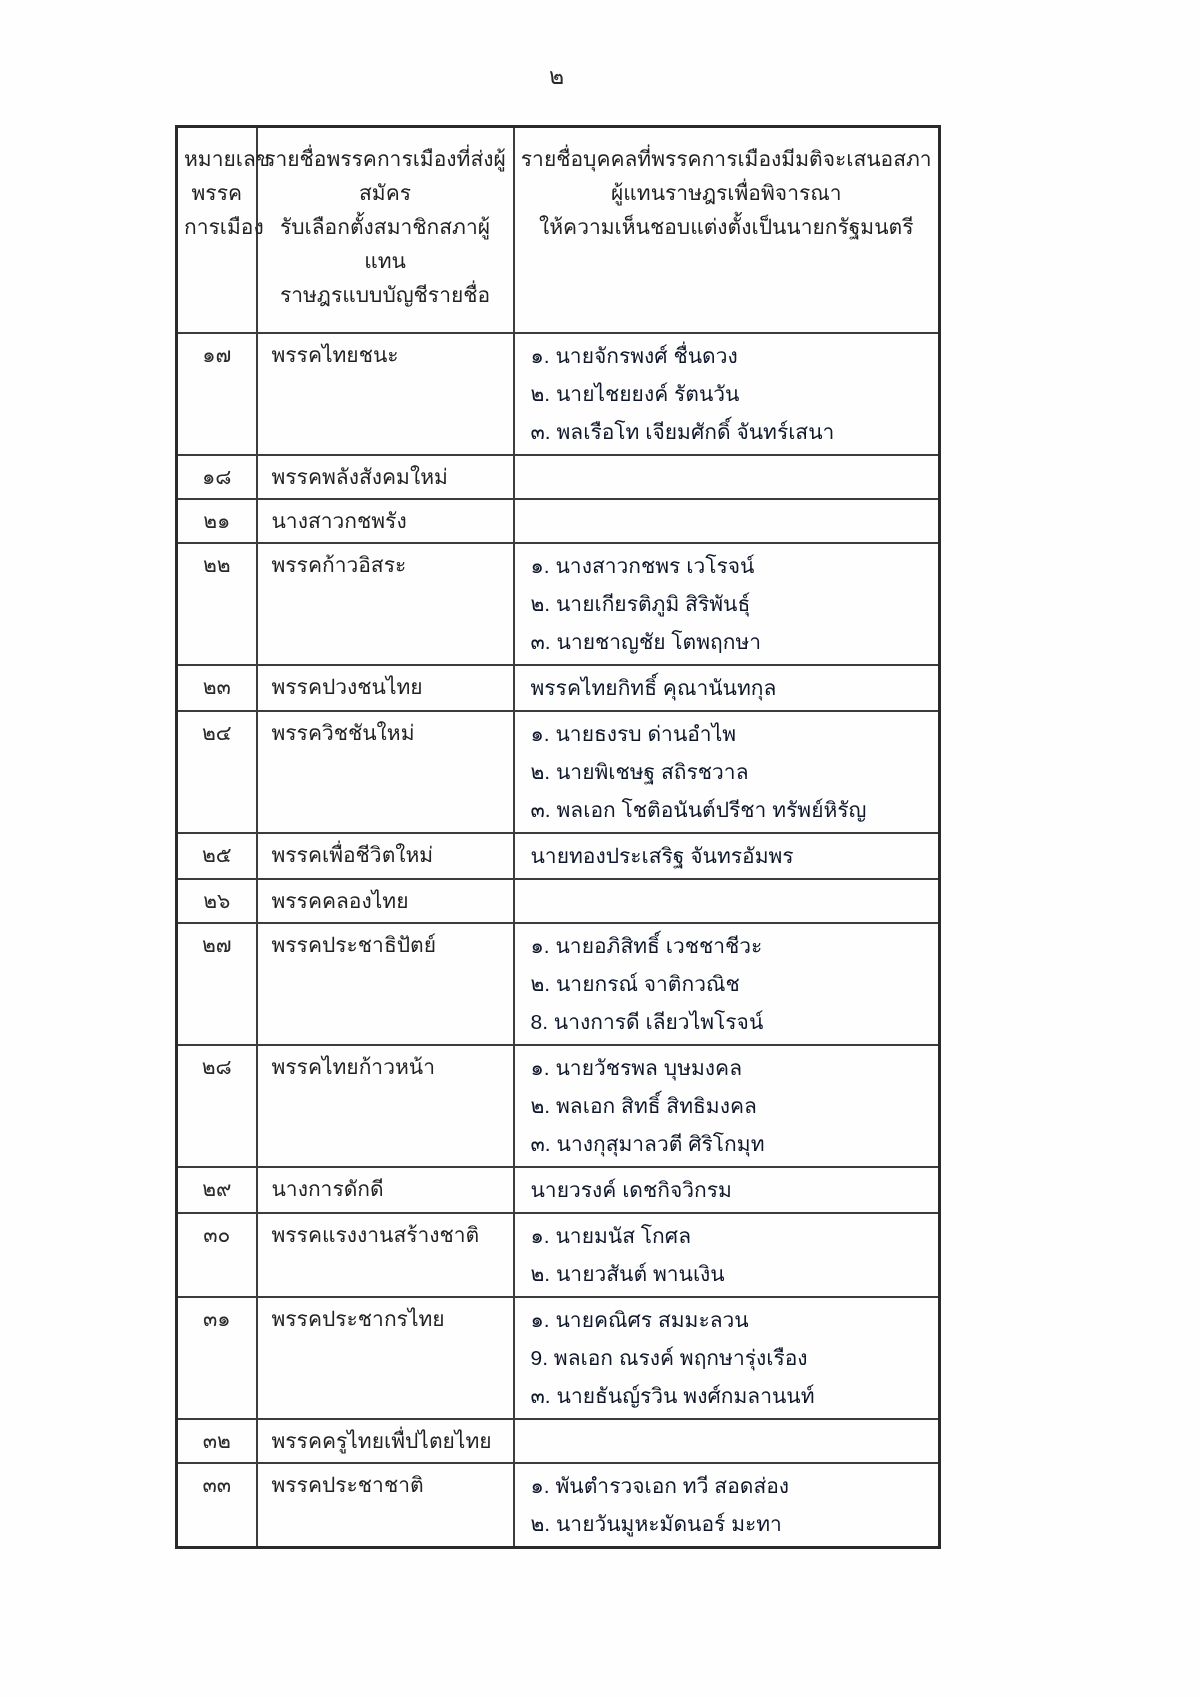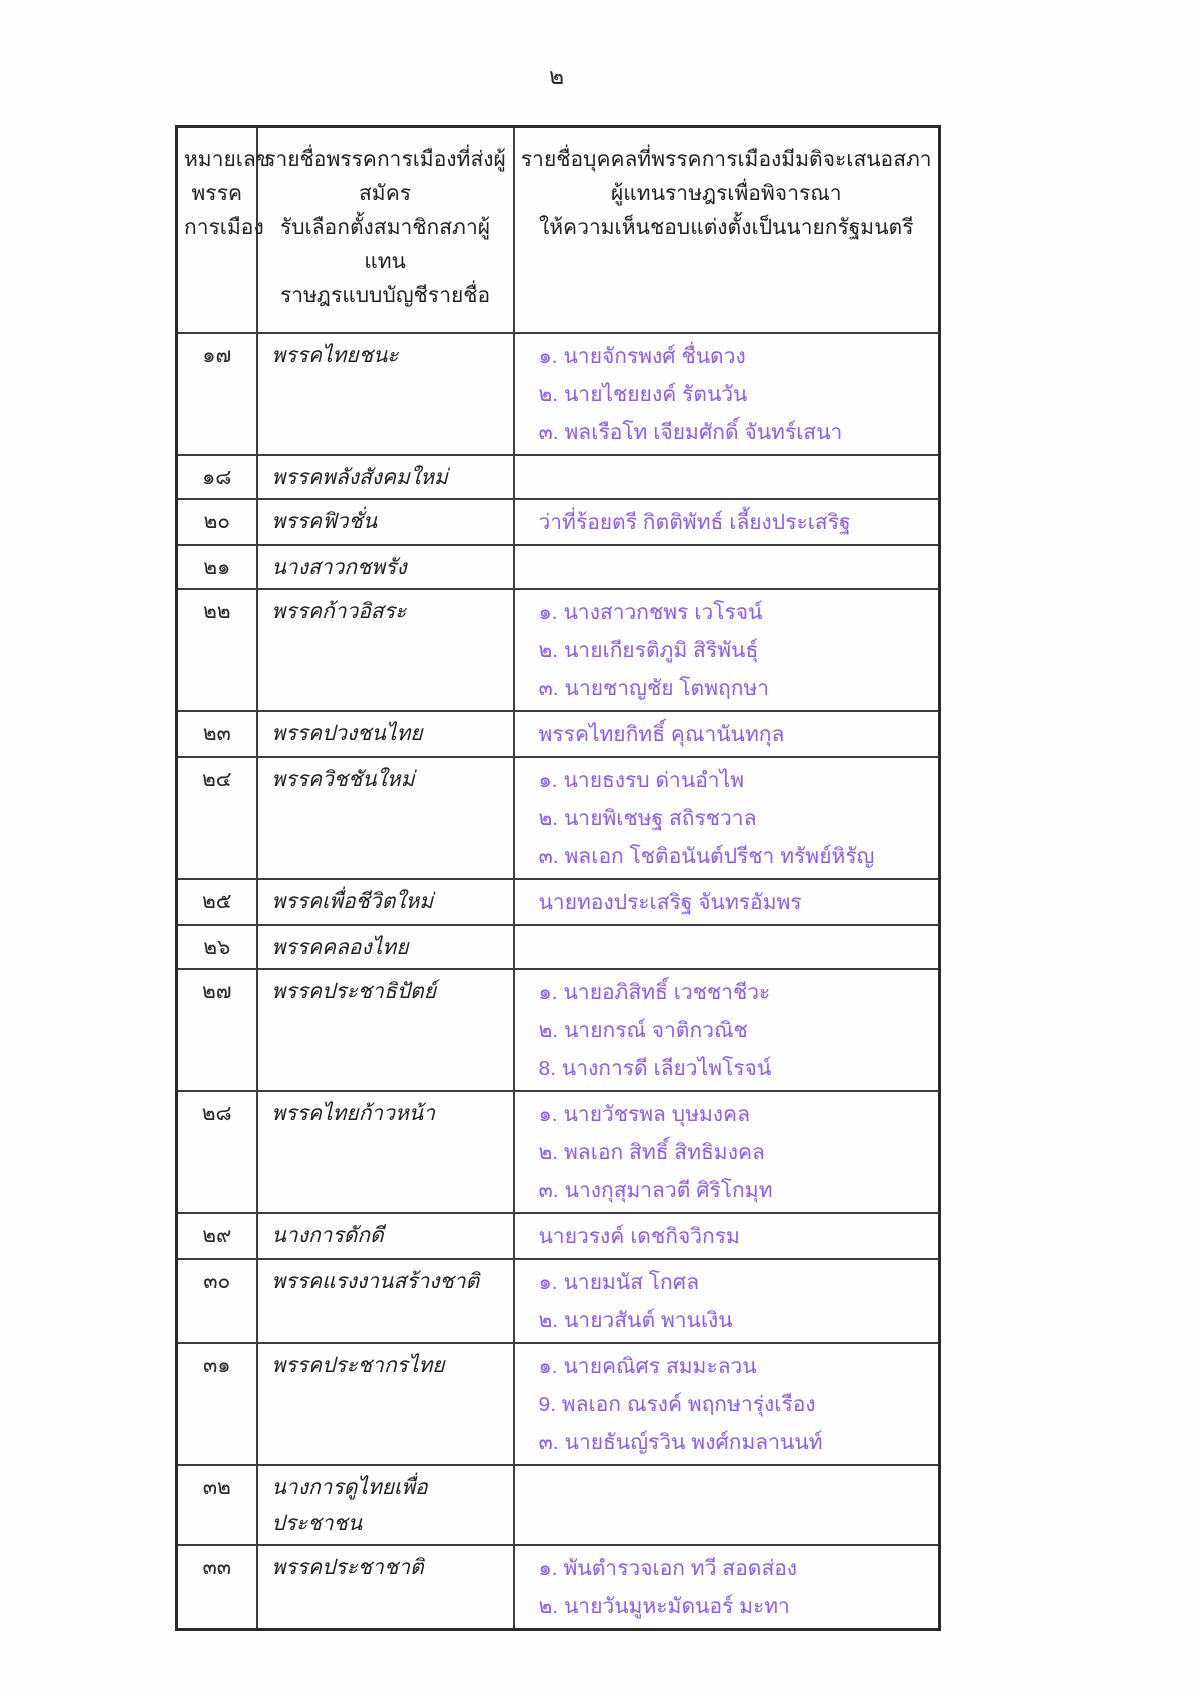--- a/index.html
+++ b/index.html
@@ -51,26 +51,25 @@
   td.num-cell {
     text-align: center;
     padding: 3px 2px 3px 2px;
     line-height: 36px;
     color: #2a2a2a;
   }
   td.party-cell {
     padding: 3px 8px 3px 14px;
     line-height: 36px;
     color: #222222;
-    font-style: italic;
   }
   td.cand-cell {
-    padding: 3px 8px 3px 24px;
+    padding: 3px 8px 3px 16px;
     line-height: 38px;
-    color: #8b5cf6;
+    color: #0f172a;
   }
   .hdr-line { display: block; }
   .cand-line { display: block; }
 </style>
 </head>
 <body>
 
 <div class="page">
 
   <div class="page-number">๒</div>
@@ -109,27 +108,20 @@
             <span class="cand-line">๒. นายไชยยงค์ รัตนวัน</span>
             <span class="cand-line">๓. พลเรือโท เจียมศักดิ์ จันทร์เสนา</span>
           </td>
         </tr>
         <tr>
           <td class="num-cell">๑๘</td>
           <td class="party-cell">พรรคพลังสังคมใหม่</td>
           <td class="cand-cell"></td>
         </tr>
         <tr>
-          <td class="num-cell">๒๐</td>
-          <td class="party-cell">พรรคฟิวชั่น</td>
-          <td class="cand-cell">
-            <span class="cand-line">ว่าที่ร้อยตรี กิตติพัทธ์ เลี้ยงประเสริฐ</span>
-          </td>
-        </tr>
-        <tr>
           <td class="num-cell">๒๑</td>
           <td class="party-cell">นางสาวกชพรัง</td>
           <td class="cand-cell"></td>
         </tr>
         <tr>
           <td class="num-cell">๒๒</td>
           <td class="party-cell">พรรคก้าวอิสระ</td>
           <td class="cand-cell">
             <span class="cand-line">๑. นางสาวกชพร เวโรจน์</span>
             <span class="cand-line">๒. นายเกียรติภูมิ สิริพันธุ์</span>
@@ -201,21 +193,21 @@
           <td class="num-cell">๓๑</td>
           <td class="party-cell">พรรคประชากรไทย</td>
           <td class="cand-cell">
             <span class="cand-line">๑. นายคณิศร สมมะลวน</span>
             <span class="cand-line">9. พลเอก ณรงค์ พฤกษารุ่งเรือง</span>
             <span class="cand-line">๓. นายธันญ์รวิน พงศ์กมลานนท์</span>
           </td>
         </tr>
         <tr>
           <td class="num-cell">๓๒</td>
-          <td class="party-cell">นางการดูไทยเพื่อประชาชน</td>
+          <td class="party-cell">พรรคครูไทยเพื่ปไตยไทย</td>
           <td class="cand-cell"></td>
         </tr>
         <tr>
           <td class="num-cell">๓๓</td>
           <td class="party-cell">พรรคประชาชาติ</td>
           <td class="cand-cell">
             <span class="cand-line">๑. พันตำรวจเอก ทวี สอดส่อง</span>
             <span class="cand-line">๒. นายวันมูหะมัดนอร์ มะทา</span>
           </td>
         </tr>

